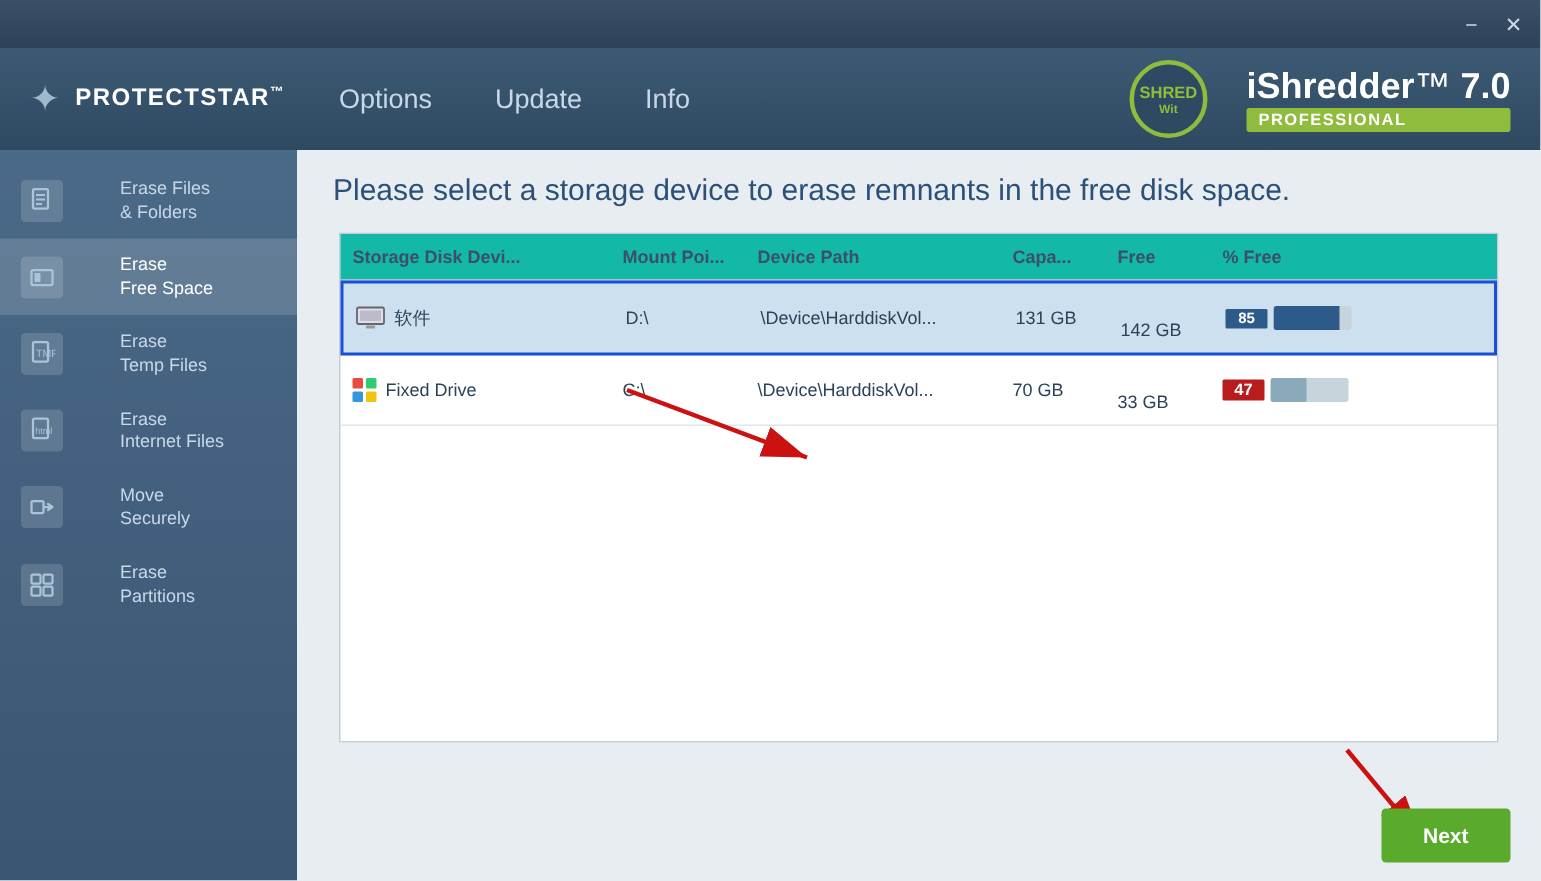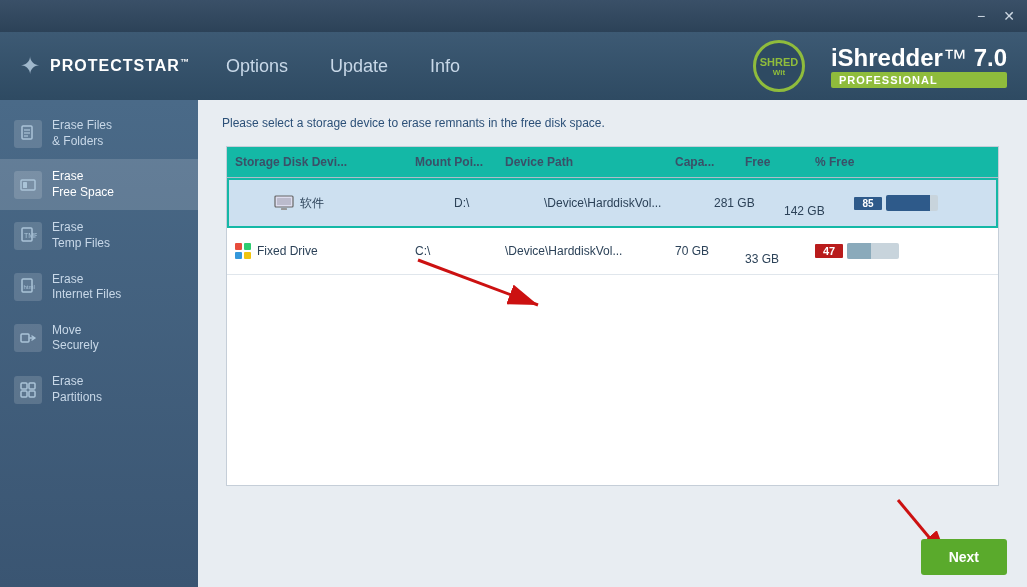--- a/index.html
+++ b/index.html
@@ -87,34 +87,34 @@
       padding: 10px 14px;
       color: #c8d8e8; font-size: 12px; cursor: pointer;
       min-height: 48px;
     }
     .sidebar-item.active { background: rgba(255,255,255,0.15); color: #ffffff; }
     .sidebar-icon {
       width: 28px; height: 28px; background: rgba(255,255,255,0.15);
       border-radius: 3px; display: flex; align-items: center; justify-content: center;
       font-size: 14px; flex-shrink: 0; color: #aac4d8;
     }
-    .sidebar-label { line-height: 1.3; }
+    .sidebar-label { line-height: 1.3; margin-left: 28px; }
 
     
     .content {
       flex: 1;
       background: #e8edf2;
       padding: 0;
       overflow: hidden;
     }
     .content-inner {
       padding: 16px 24px;
     }
     .page-title {
-      color: #2c5078; font-size: 12px; font-weight: normal; margin-bottom: 16px;
+      color: #2c5078; font-size: 20px; font-weight: normal; margin-bottom: 16px;
     }
 
     
     .table-container {
       background: #ffffff;
       border: 1px solid #c5ced8;
       margin: 0 4px;
       min-height: 340px;
     }
     .table-header {
@@ -152,22 +152,21 @@
       flex: 1; height: 16px; background: #c8d4dc; border-radius: 2px; overflow: hidden;
     }
     .progress-bar-fill {
       height: 100%; background: #2e5a8a;
     }
     .pct-label { font-size: 11px; color: #ffffff; font-weight: bold; 
       background: #2e5a8a; padding: 1px 4px; border-radius: 1px; min-width: 28px; text-align: center; }
     .pct-label-light { background: #b91c1c; color: #fff; }
 
     .selected-highlight {
-      border: 2px solid #14b8a6;
-      padding-left: 37px;
+      border: 2px solid #1d4ed8;
     }
 
     
     .next-btn-container {
       position: absolute;
       bottom: 12px;
       right: 20px;
     }
     .next-btn {
       background: #5aaa2c;
@@ -325,21 +324,21 @@
             <div class="td td-device">
               <svg width="20" height="16" viewBox="0 0 20 16" fill="none">
                 <rect x="1" y="1" width="18" height="11" rx="1" stroke="#666" stroke-width="1.2" fill="#dde"></rect>
                 <rect x="3" y="3" width="14" height="7" fill="#bbc" rx="0.5"></rect>
                 <rect x="7" y="13" width="6" height="2" fill="#999" rx="0.5"></rect>
               </svg>
               <span>软件</span>
             </div>
             <div class="td td-mount">D:\</div>
             <div class="td td-path">\Device\HarddiskVol...</div>
-            <div class="td td-cap">281 GB</div>
+            <div class="td td-cap">131 GB</div>
             <div class="td td-free">142 GB</div>
             <div class="td td-pct">
               <span class="pct-label" style="font-size:10px;">85</span>
               <div class="progress-bar-bg">
                 <div class="progress-bar-fill" style="width: 85%"></div>
               </div>
             </div>
           </div>
 
           <div class="table-row-el">

